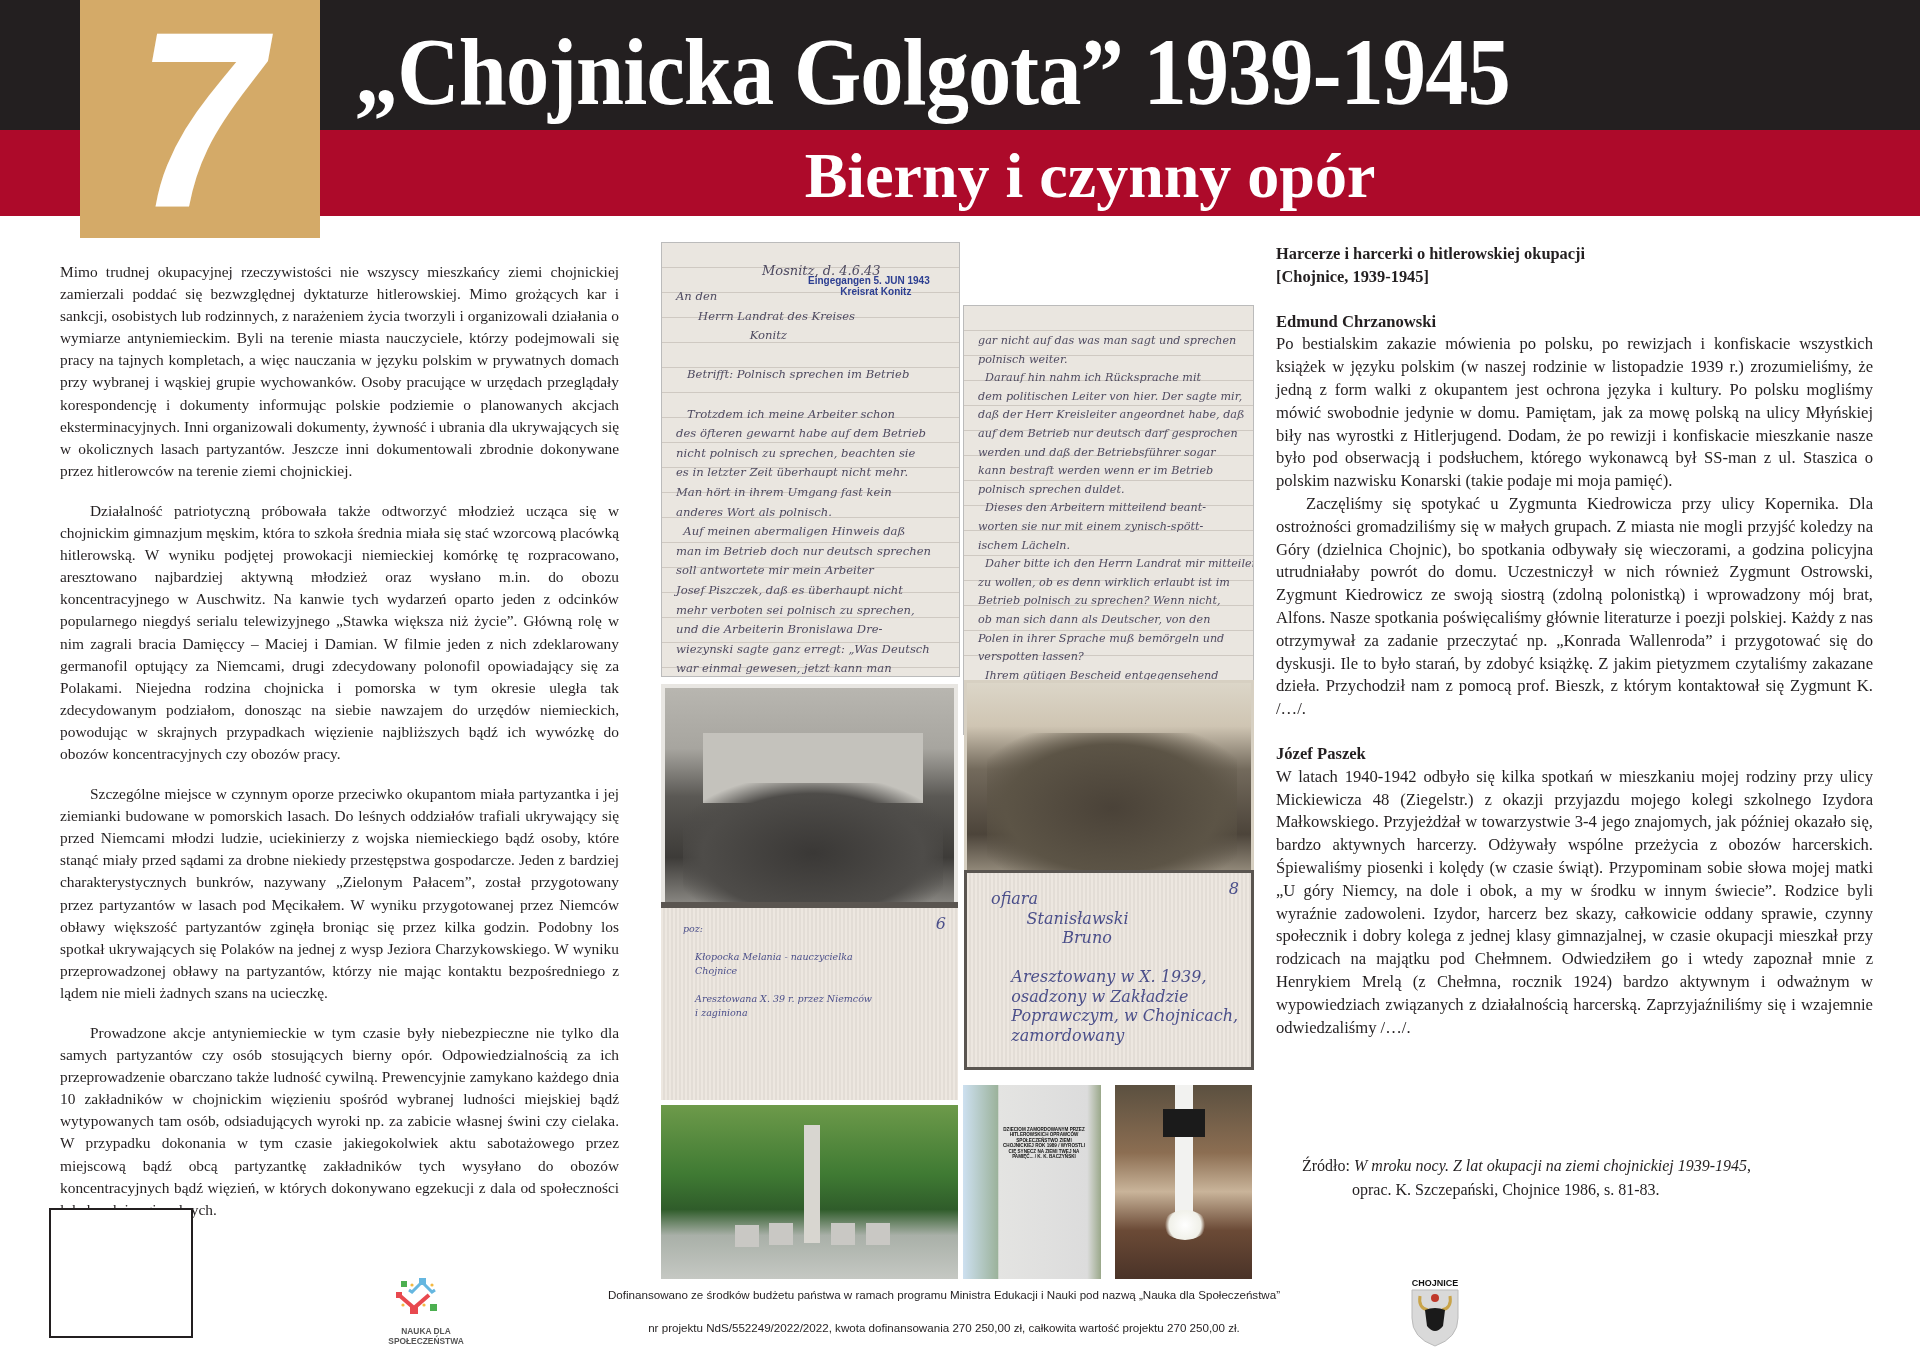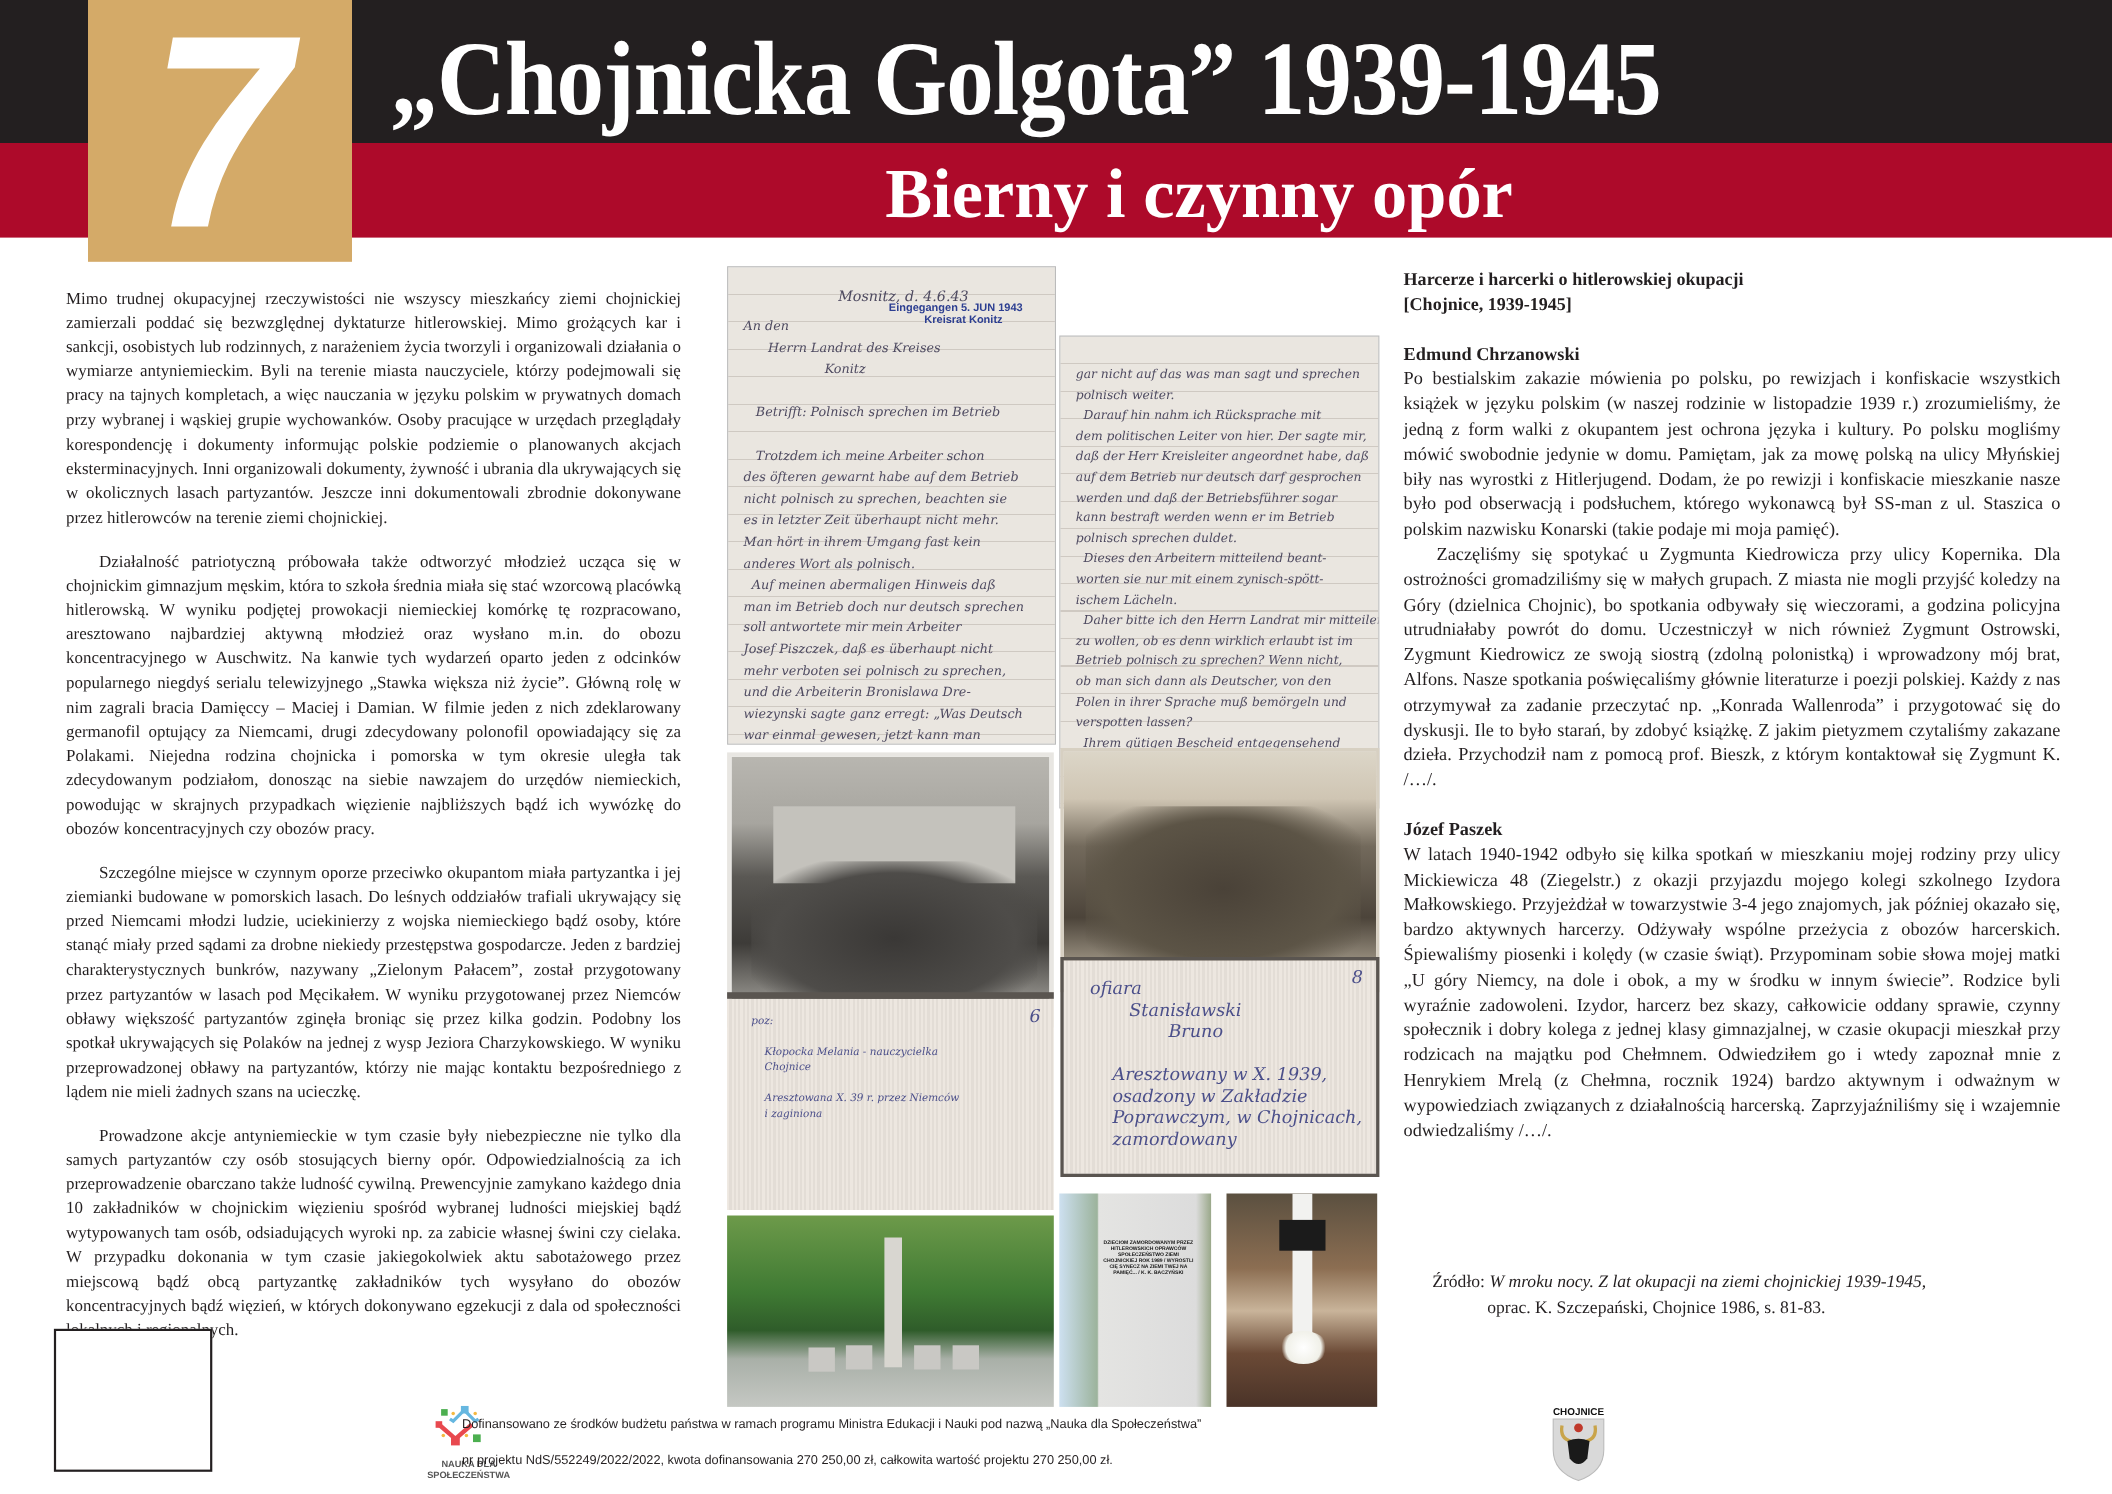--- a/index.html
+++ b/index.html
@@ -42,21 +42,21 @@
   .card .hand { position:absolute; font-family:"DejaVu Serif", serif; font-style:italic; color:#4b4f8a; white-space:pre; }
   .park { background:linear-gradient(180deg,#6d9a4a 0%,#3f7a33 40%,#2f5c2a 60%,#a9b0a8 75%,#c5c8c3 100%); }
   .monument { background:linear-gradient(90deg,#cde0f0 0%,#9cb39c 25%,#e4e4e2 26%,#dcdcdc 90%,#9aa88a 100%); }
   .grave { background:linear-gradient(180deg,#5b5040 0%,#8c6e52 35%,#c9b49a 55%,#6b4a36 75%,#4a3328 100%); }
 
   .stamp-box { position:absolute; left:49px; top:1208px; width:140px; height:126px; border:2px solid #231f20; background:#fff; }
 
   .logo-nds { position:absolute; left:376px; top:1278px; width:100px; height:78px; }
   .logo-nds .lbl { position:absolute; left:0; top:48px; width:100px; text-align:center; font-family:"Liberation Sans",sans-serif;
          font-weight:bold; font-size:8.4px; line-height:10px; color:#555; }
-  .funding { position:absolute; left:420px; top:1288px; width:1000px; font-family:"Liberation Sans",sans-serif;
+  .funding { position:absolute; left:444px; top:1288px; width:1000px; text-align:center; font-family:"Liberation Sans",sans-serif;
          font-size:11.6px; color:#231f20; line-height:14px; }
   .funding .l2 { margin-top:19px; }
   .crest { position:absolute; left:1400px; top:1278px; width:70px; height:74px; }
   .crest .lbl { font-family:"Liberation Sans",sans-serif; font-weight:bold; font-size:9px; text-align:center; color:#111; }
 </style>
 </head>
 <body>
 
 <div class="band-black"></div>
 <div class="band-red"></div>

